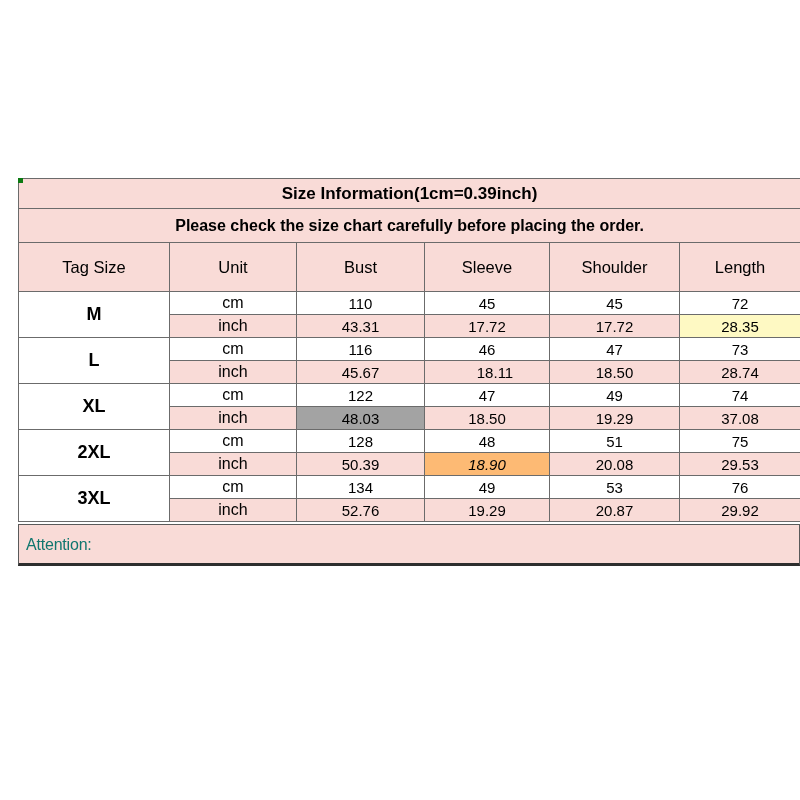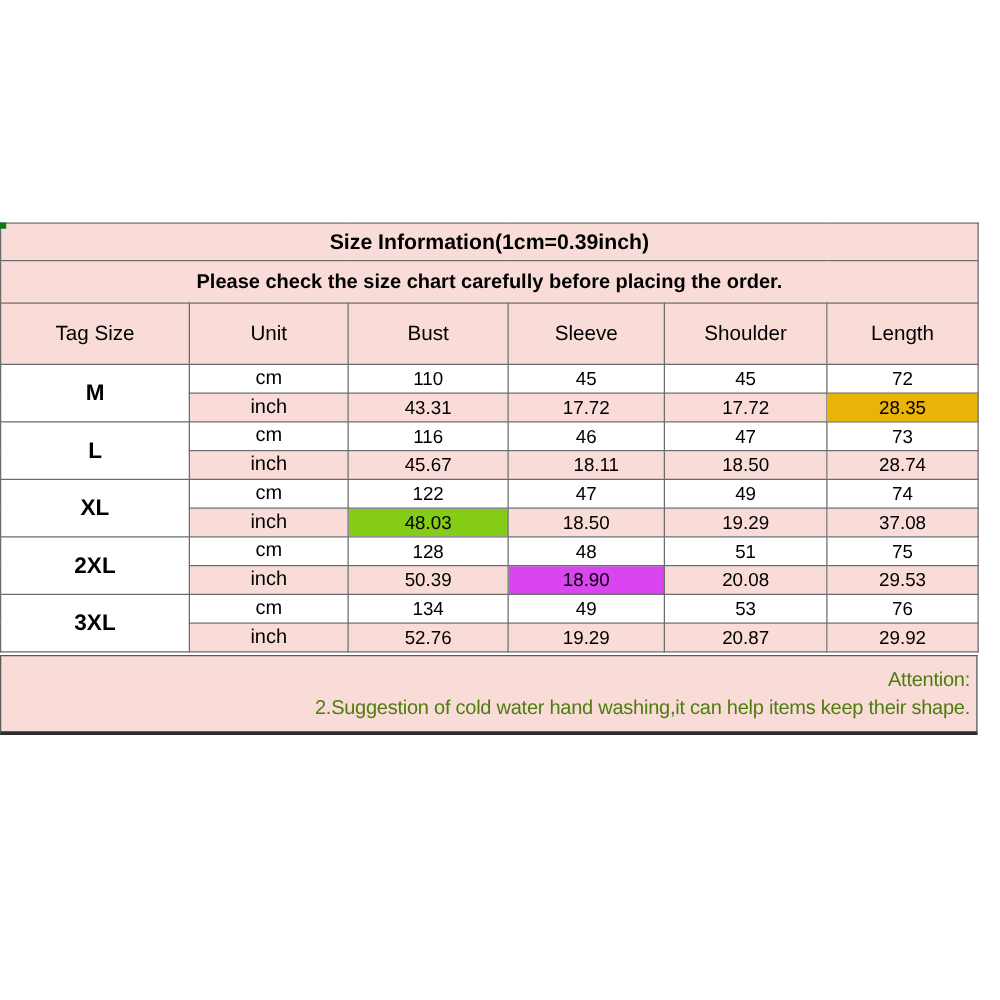--- a/index.html
+++ b/index.html
@@ -6,21 +6,21 @@
     margin: 0;
     padding: 0;
     width: 800px;
     height: 800px;
     background: #ffffff;
     font-family: "Liberation Sans", "DejaVu Sans", sans-serif;
     color: #000;
   }
   .stage {
     position: absolute;
-    left: 0;
+    left: 18px;
     top: 178px;
     width: 782px;
   }
   .green-dot {
     position: absolute;
     left: 0;
     top: 0;
     width: 5px;
     height: 5px;
     background: #0c7a12;
@@ -71,22 +71,22 @@
   }
   .attention {
     margin-top: 2px;
     background: #f9dbd7;
     border: 1px solid #5a5a5a;
     border-bottom: 3px solid #2e2e2e;
     padding: 9px 5px 7px 7px;
     font-size: 16px;
     line-height: 22px;
     letter-spacing: -0.2px;
-    text-align: right;
-    color: #4d7c0f;
+    text-align: left;
+    color: #0f766e;
   }
 </style>
 </head>
 <body>
 
 <div class="stage">
   <div class="green-dot"></div>
 
   <table class="size-table">
     <colgroup>
@@ -120,21 +120,21 @@
           <td>110</td>
           <td>45</td>
           <td>45</td>
           <td>72</td>
         </tr>
         <tr>
           <td class="unit" style="background: rgb(249, 219, 215);">inch</td>
           <td style="background: rgb(249, 219, 215);">43.31</td>
           <td style="background: rgb(249, 219, 215);">17.72</td>
           <td style="background: rgb(249, 219, 215);">17.72</td>
-          <td style="background: #eab308;">28.35</td>
+          <td style="background: #fef9c3;">28.35</td>
         </tr>
         <tr>
           <td class="tag" rowspan="2">L</td>
           <td class="unit">cm</td>
           <td>116</td>
           <td>46</td>
           <td>47</td>
           <td>73</td>
         </tr>
         <tr>
@@ -147,37 +147,37 @@
         <tr>
           <td class="tag" rowspan="2">XL</td>
           <td class="unit">cm</td>
           <td>122</td>
           <td>47</td>
           <td>49</td>
           <td>74</td>
         </tr>
         <tr>
           <td class="unit" style="background: rgb(249, 219, 215);">inch</td>
-          <td style="background: #84cc16; margin-left: 36px;">48.03</td>
+          <td style="background: #a3a3a3; margin-left: 36px;">48.03</td>
           <td style="background: rgb(249, 219, 215);">18.50</td>
           <td style="background: rgb(249, 219, 215);">19.29</td>
           <td style="background: rgb(249, 219, 215);">37.08</td>
         </tr>
         <tr>
           <td class="tag" rowspan="2">2XL</td>
           <td class="unit">cm</td>
           <td>128</td>
           <td>48</td>
           <td>51</td>
           <td>75</td>
         </tr>
         <tr>
           <td class="unit" style="background: rgb(249, 219, 215);">inch</td>
           <td style="background: rgb(249, 219, 215);">50.39</td>
-          <td style="background: #d946ef;">18.90</td>
+          <td style="background: #fdba74; font-style: italic;">18.90</td>
           <td style="background: rgb(249, 219, 215);">20.08</td>
           <td style="background: rgb(249, 219, 215);">29.53</td>
         </tr>
         <tr>
           <td class="tag" rowspan="2">3XL</td>
           <td class="unit">cm</td>
           <td>134</td>
           <td>49</td>
           <td>53</td>
           <td>76</td>
@@ -187,15 +187,14 @@
           <td style="background: rgb(249, 219, 215);">52.76</td>
           <td style="background: rgb(249, 219, 215);">19.29</td>
           <td style="background: rgb(249, 219, 215);">20.87</td>
           <td style="background: rgb(249, 219, 215);">29.92</td>
         </tr>
       </tbody>
   </table>
 
   <div class="attention">
     <div>Attention:</div>
-    <div>2.Suggestion of cold water hand washing,it can help items keep their shape.</div>
   </div>
 </div>
 
 </body></html>

